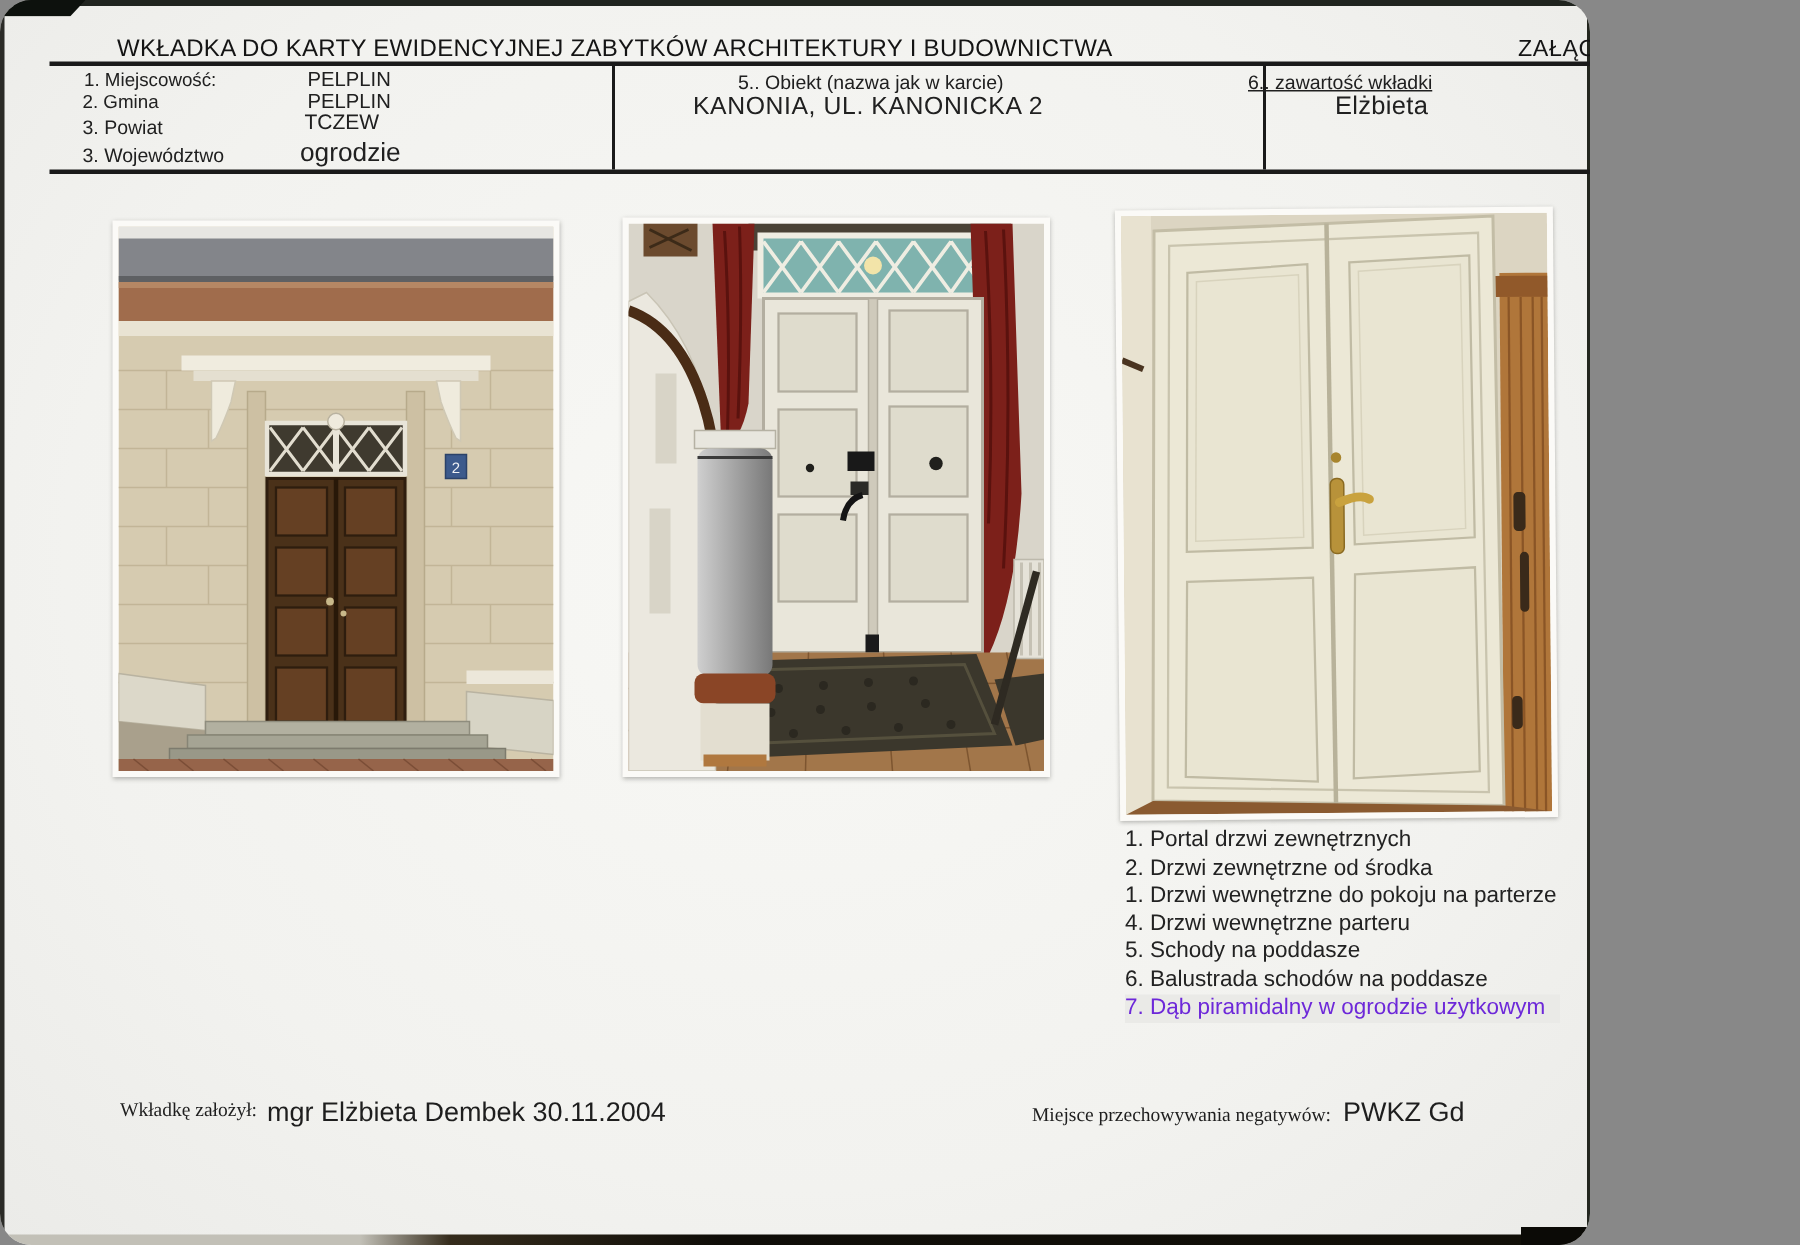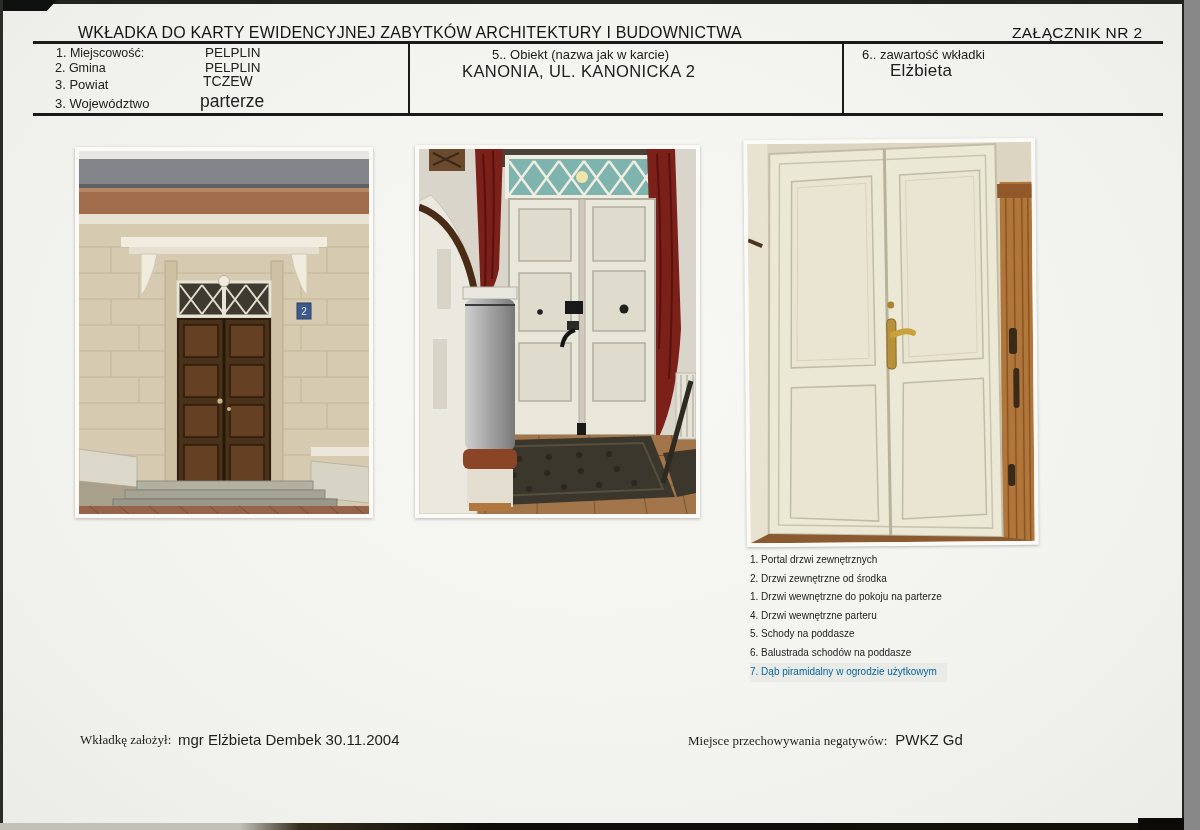--- a/index.html
+++ b/index.html
@@ -1,36 +1,36 @@
 <!DOCTYPE html>
 <html><head>
 <meta charset="utf-8">
 <style>
   html,body{margin:0;padding:0;background:#888;}
   .page{
-    position:relative;width:1184px;height:830px;overflow:hidden;
+    position:relative;width:1060px;height:830px;overflow:hidden;
     background:radial-gradient(ellipse at 50% 45%, #f8f8f5 0%, #f2f2ef 65%, #ebebe8 100%);
-    font-family:"Liberation Sans",sans-serif;color:#1c1c1c;
+    font-family:"Liberation Sans",sans-serif;color:#1c1c1c;border-radius:21px;
   }
   .abs{position:absolute;}
   .rule{background:#1a1a1a;}
   .title{font-size:16px;letter-spacing:.2px;white-space:nowrap;color:#141414;}
   .attach{font-size:15.5px;letter-spacing:.4px;white-space:nowrap;color:#141414;}
   .flabel{font-size:12.5px;color:#202020;white-space:nowrap;}
   .fvalue{font-size:13.5px;color:#202020;white-space:nowrap;}
   .fvalue-lg{font-size:14px;color:#202020;white-space:nowrap;}
   .sec-label{font-size:13px;color:#202020;white-space:nowrap;}
   .sec-value{font-size:16.5px;letter-spacing:.4px;color:#202020;white-space:nowrap;}
   .photo{background:#fbfaf7;box-shadow:0 1px 3px rgba(60,60,55,.35);padding:4px;}
-  .caption-list{font-size:10px;line-height:18.6px;color:#222;white-space:nowrap;}
+  .caption-list{font-size:15px;line-height:18.6px;color:#222;white-space:nowrap;}
   .caption-list .faded{
-    color:#0369a1;background:#eaeae7;display:inline-block;padding:0 10px 1px 0;
+    color:#6d28d9;background:#eaeae7;display:inline-block;padding:0 10px 1px 0;
   }
   .footer-label{font-family:"Liberation Serif",serif;font-size:13px;color:#1e1e1e;white-space:nowrap;}
-  .footer-value{font-size:15px;color:#1e1e1e;white-space:nowrap;}
+  .footer-value{font-size:18px;color:#1e1e1e;white-space:nowrap;}
   .scan-edge{background:#20241f;}
 </style>
 </head>
 <body>
 
 <div class="page">
 
   <div class="abs scan-edge" style="left:0;top:0;width:1200px;height:4px;"></div>
   <div class="abs" style="left:0;top:0;width:57px;height:11px;background:#0d110d;clip-path:polygon(0 0,100% 0,82% 100%,0 100%);"></div>
   <div class="abs" style="left:0;top:0;width:3px;height:830px;background:#2b2b27;"></div>
@@ -46,26 +46,26 @@
   <div class="abs rule" style="left:408px;top:44px;width:2px;height:69px;"></div>
   <div class="abs rule" style="left:842px;top:44px;width:2px;height:69px;"></div>
 
   <div class="abs flabel" style="left:56px;top:46px;">1. Miejscowość:</div>
   <div class="abs fvalue" style="left:205px;top:45px;">PELPLIN</div>
   <div class="abs flabel" style="left:55px;top:61px;">2.  Gmina</div>
   <div class="abs fvalue" style="left:205px;top:60px;">PELPLIN</div>
   <div class="abs flabel" style="left:55px;top:77px;font-size:13px;">3.  Powiat</div>
   <div class="abs fvalue-lg" style="left:203px;top:73px;">TCZEW</div>
   <div class="abs flabel" style="left:55px;top:96px;font-size:13px;">3.  Województwo</div>
-  <div class="abs fvalue-lg" style="left:200px;top:91px;font-size:17.5px;">parterze</div>
+  <div class="abs fvalue-lg" style="left:200px;top:91px;font-size:17.5px;">ogrodzie</div>
 
   <div class="abs sec-label" style="left:450px;top:47px;margin-left:42px;">5.. Obiekt (nazwa jak w karcie)</div>
   <div class="abs sec-value" style="left:462px;top:62px;">KANONIA, UL. KANONICKA  2</div>
 
-  <div class="abs sec-label" style="left:862px;top:47px;">6.. zawartość wkładki</div>
+  <div class="abs sec-label" style="left:832px;top:47px;text-decoration:underline;">6.. zawartość wkładki</div>
   <div class="abs sec-value" style="left:890px;top:61px;font-size:17px;letter-spacing:.2px;">Elżbieta</div>
 
   <div class="abs photo" style="left:75px;top:147px;width:290px;height:363px;">
     <svg width="290" height="363" viewBox="0 0 290 363">
       <rect x="0" y="0" width="290" height="363" fill="#d6cbb0"></rect>
       <rect x="0" y="0" width="290" height="10" fill="#e7e6e2"></rect>
       <rect x="0" y="8" width="290" height="28" fill="#83858a"></rect>
       <rect x="0" y="33" width="290" height="4" fill="#5e6063"></rect>
       <rect x="0" y="37" width="290" height="26" fill="#a06c4c"></rect>
       <rect x="0" y="37" width="290" height="4" fill="#b58764"></rect>

